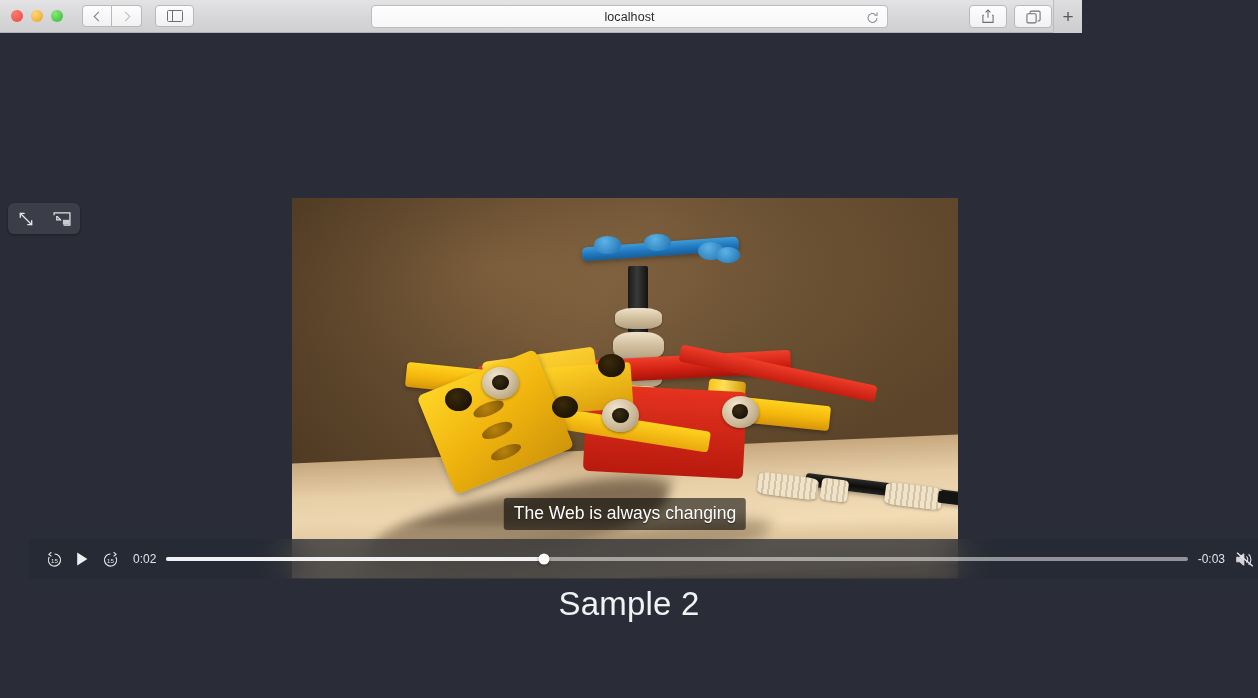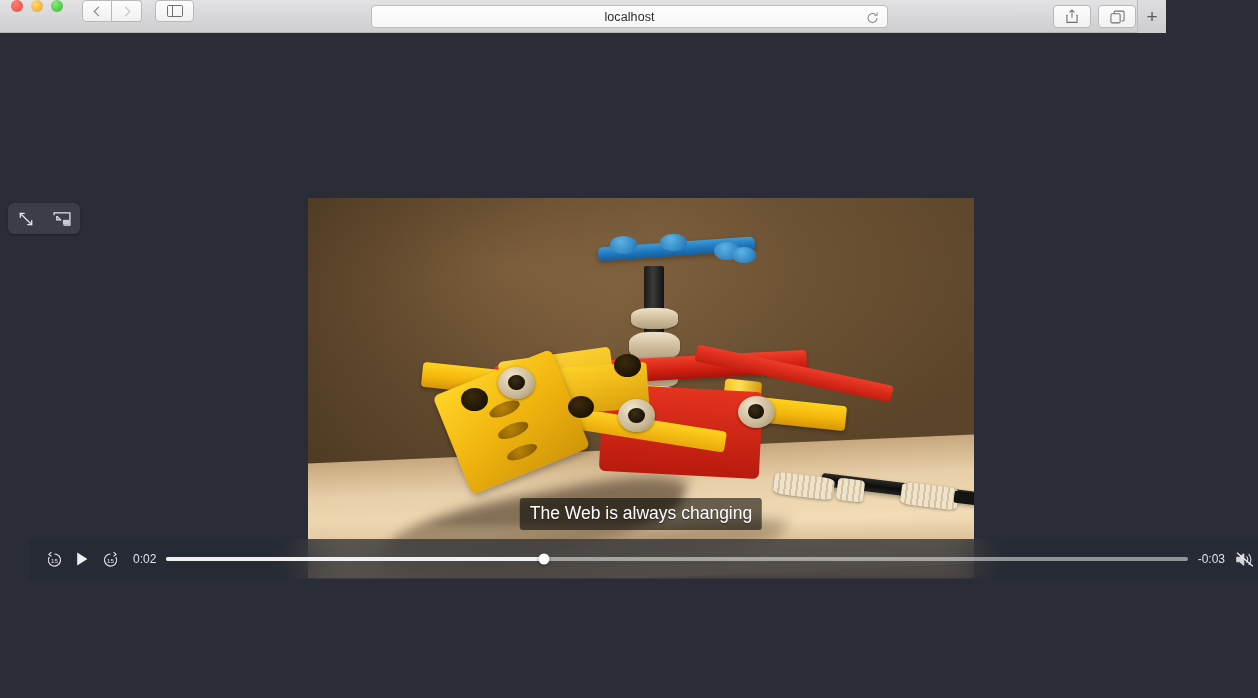--- a/index.html
+++ b/index.html
@@ -6,24 +6,24 @@
   html, body {
     width: 1258px; height: 698px;
     overflow: hidden;
     font-family: "Liberation Sans", sans-serif;
     background: #2a2d37;
   }
 
   
   .chrome {
     position: absolute; top: 0; left: 0;
-    width: 1166px; height: 33px;
+    width: 1082px; height: 33px;
     background: linear-gradient(180deg, #e3e3e5 0%, #d6d6d8 60%, #cfcfd1 100%);
     border-bottom: 1px solid #b4b4b6;
-    display: flex; 
+    display: flex; align-items: center;
   }
   .traffic { display: flex; gap: 8px; margin-left: 11px; }
   .light { width: 12px; height: 12px; border-radius: 50%; position: relative; }
   .light.red    { background: radial-gradient(circle at 35% 30%, #ff7b72, #e8463c); }
   .light.yellow { background: radial-gradient(circle at 35% 30%, #ffd775, #e8a323); }
   .light.green  { background: radial-gradient(circle at 35% 30%, #86e87a, #34ba30); }
 
   .navgroup { display: flex; margin-left: 19px; }
   .navbtn {
     width: 30px; height: 22px;
@@ -87,21 +87,21 @@
     position: absolute; left: 8px; top: 170px;
     width: 72px; height: 31px;
     background: #3b3e48; border-radius: 6px;
     display: flex; align-items: center; justify-content: space-around;
     box-shadow: 0 1px 3px rgba(0,0,0,.35);
   }
   .floatctl svg { display: block; }
 
   
   .video {
-    position: absolute; left: 308px; top: 165px;
+    position: absolute; left: 292px; top: 165px;
     width: 666px; height: 380px;
     overflow: hidden;
     background: #7a5f3c;
     padding-left: 11px;
   }
   .vscene { position: absolute; inset: 0; }
 
   .bg {
     position: absolute; inset: 0;
     background:
@@ -516,13 +516,14 @@
     </span>
 
     <span class="ctlbtn">
       <svg width="20" height="16" viewBox="0 0 22 17" fill="none" stroke="#d9d9dd" stroke-width="1.2">
         <path d="M1.4 2.2h19.2v9.6H7.2L3.4 15.4v-3.6H1.4z"></path>
         <path d="M5 5.6h5.4M5 8.4h3.2M12.4 5.6h5.2M11 8.4h6.6" stroke-linecap="round"></path>
       </svg>
     </span>
   </div>
 
+  <h1 class="title">Sample 2</h1>
 </div>
 
 </body></html>

